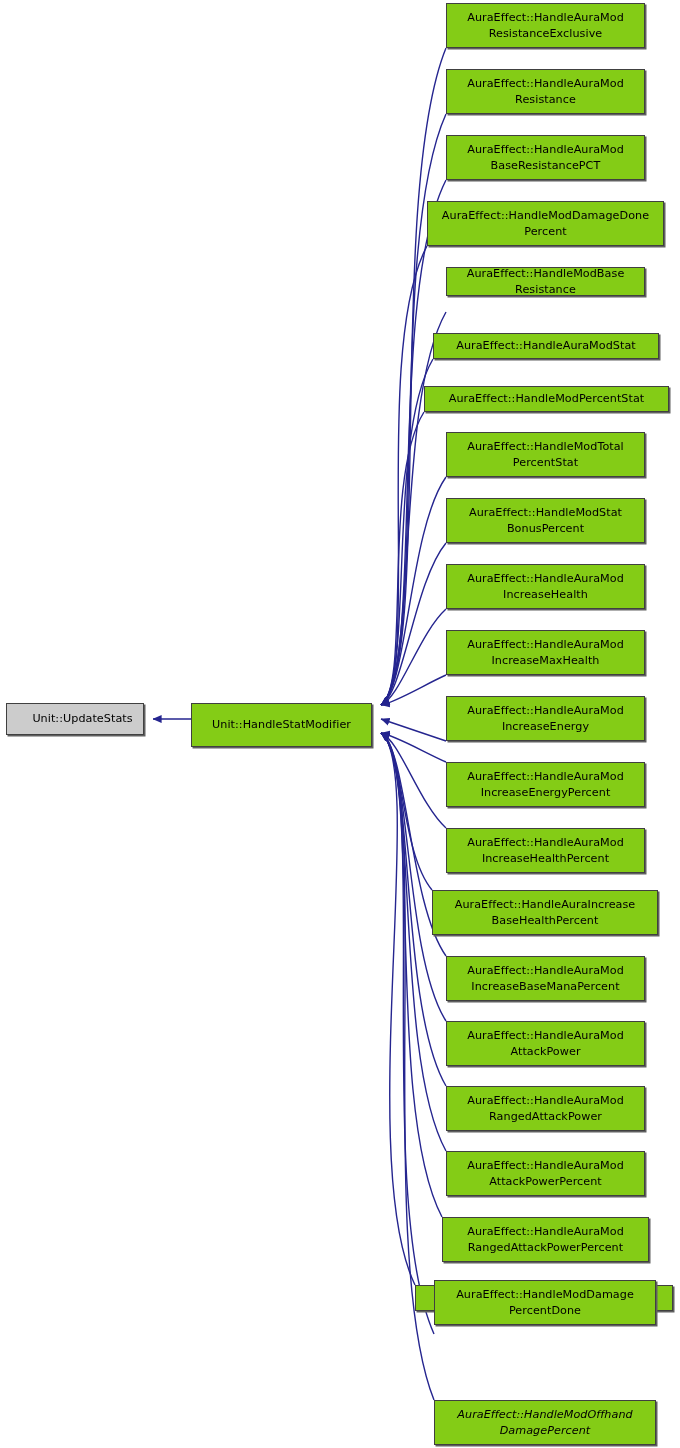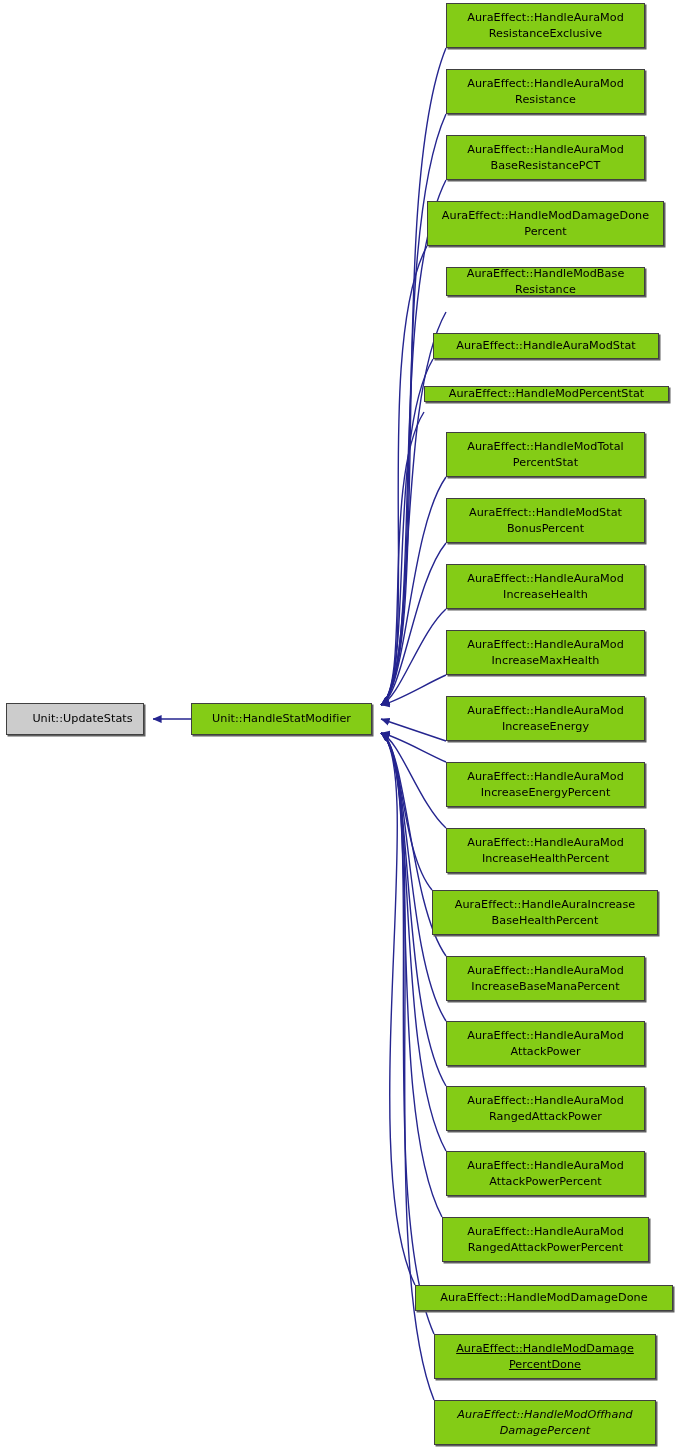--- a/index.html
+++ b/index.html
@@ -68,33 +68,33 @@
         <path d="M446,1086 C398.64,1005.26 415.02,755.02 381,733" stroke="#25258f" stroke-width="1.4" fill="none" marker-end="url(#ah)"></path>
         <path d="M446,1151 C393.44,1055.96 418.92,758.92 381,733" stroke="#25258f" stroke-width="1.4" fill="none" marker-end="url(#ah)"></path>
         <path d="M442,1217 C384.15999999999997,1107.44 422.88,762.88 381,733" stroke="#25258f" stroke-width="1.4" fill="none" marker-end="url(#ah)"></path>
         <path d="M415,1285 C355,1160.48 426.96,766.96 381,733" stroke="#25258f" stroke-width="1.4" fill="none" marker-end="url(#ah)"></path>
         <path d="M434,1334 C374,1198.7 429.9,769.9 381,733" stroke="#25258f" stroke-width="1.4" fill="none" marker-end="url(#ah)"></path>
         <path d="M434,1400 C374,1250.18 433.86,773.86 381,733" stroke="#25258f" stroke-width="1.4" fill="none" marker-end="url(#ah)"></path>
       </g>
   </svg>
   <div id="nodes">
       <div class="node current shadow" style="left: 6px; top: 703px; width: 138px; height: 32px;">Unit::UpdateStats</div>
-      <div class="node shadow" style="left: 191px; top: 703px; width: 181px; height: 32px;">Unit::HandleStatModifier</div>
+      <div class="node shadow" style="left: 191px; top: 703px; width: 181px; height: 44px;">Unit::HandleStatModifier</div>
       <div class="node shadow" style="left: 446px; top: 3px; width: 199px; height: 45px;">AuraEffect::HandleAuraMod
 ResistanceExclusive</div>
       <div class="node shadow" style="left: 446px; top: 69px; width: 199px; height: 45px;">AuraEffect::HandleAuraMod
 Resistance</div>
       <div class="node shadow" style="left: 446px; top: 135px; width: 199px; height: 45px;">AuraEffect::HandleAuraMod
 BaseResistancePCT</div>
       <div class="node shadow" style="left: 427px; top: 201px; width: 237px; height: 45px;">AuraEffect::HandleModDamageDone
 Percent</div>
       <div class="node shadow" style="left: 446px; top: 267px; width: 199px; height: 29px;">AuraEffect::HandleModBase
 Resistance</div>
       <div class="node shadow" style="left: 433px; top: 333px; width: 226px; height: 26px;">AuraEffect::HandleAuraModStat</div>
-      <div class="node shadow" style="left: 424px; top: 386px; width: 245px; height: 16px;">AuraEffect::HandleModPercentStat</div>
+      <div class="node shadow" style="left: 424px; top: 386px; width: 245px; height: 26px;">AuraEffect::HandleModPercentStat</div>
       <div class="node shadow" style="left: 446px; top: 432px; width: 199px; height: 45px;">AuraEffect::HandleModTotal
 PercentStat</div>
       <div class="node shadow" style="left: 446px; top: 498px; width: 199px; height: 45px;">AuraEffect::HandleModStat
 BonusPercent</div>
       <div class="node shadow" style="left: 446px; top: 564px; width: 199px; height: 45px;">AuraEffect::HandleAuraMod
 IncreaseHealth</div>
       <div class="node shadow" style="left: 446px; top: 630px; width: 199px; height: 45px;">AuraEffect::HandleAuraMod
 IncreaseMaxHealth</div>
       <div class="node shadow" style="left: 446px; top: 696px; width: 199px; height: 45px;">AuraEffect::HandleAuraMod
 IncreaseEnergy</div>
@@ -108,18 +108,18 @@
 IncreaseBaseManaPercent</div>
       <div class="node shadow" style="left: 446px; top: 1021px; width: 199px; height: 45px;">AuraEffect::HandleAuraMod
 AttackPower</div>
       <div class="node shadow" style="left: 446px; top: 1086px; width: 199px; height: 45px;">AuraEffect::HandleAuraMod
 RangedAttackPower</div>
       <div class="node shadow" style="left: 446px; top: 1151px; width: 199px; height: 45px;">AuraEffect::HandleAuraMod
 AttackPowerPercent</div>
       <div class="node shadow" style="left: 442px; top: 1217px; width: 207px; height: 45px;">AuraEffect::HandleAuraMod
 RangedAttackPowerPercent</div>
       <div class="node shadow" style="left: 415px; top: 1285px; width: 258px; height: 26px; text-align: right;">AuraEffect::HandleModDamageDone</div>
-      <div class="node shadow" style="left: 434px; top: 1334px; width: 222px; height: 45px; text-decoration: underline;">AuraEffect::HandleModDamage
+      <div class="node shadow" style="left: 434px; top: 1280px; width: 222px; height: 45px;">AuraEffect::HandleModDamage
 PercentDone</div>
       <div class="node shadow" style="left: 434px; top: 1400px; width: 222px; height: 45px; font-style: italic;">AuraEffect::HandleModOffhand
 DamagePercent</div>
     </div>
 </div>
 
 </body></html>

